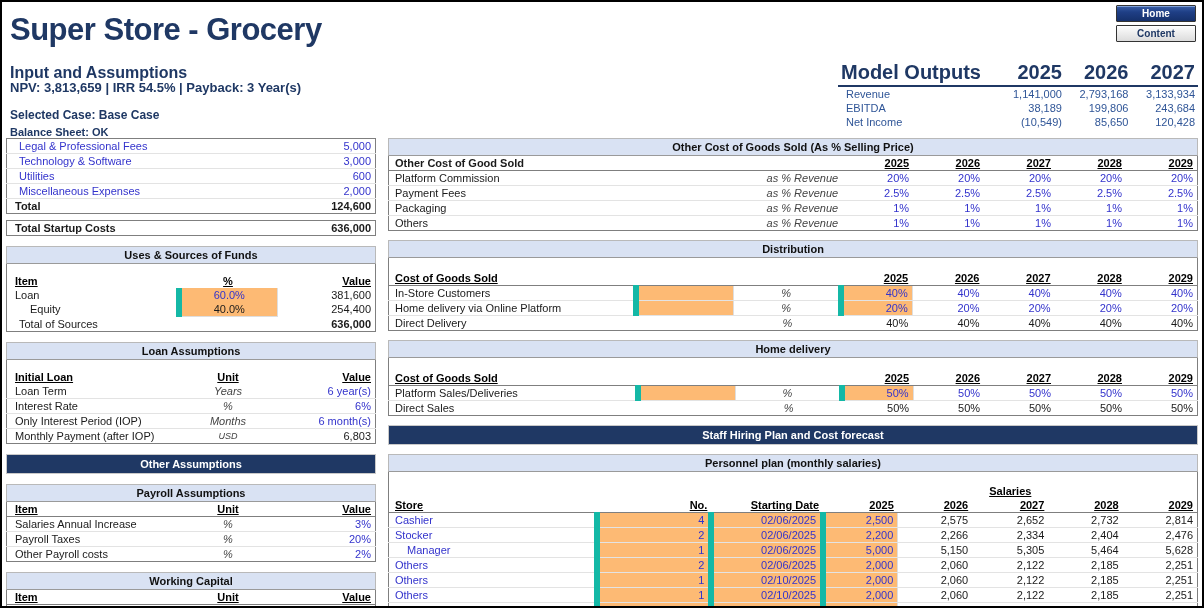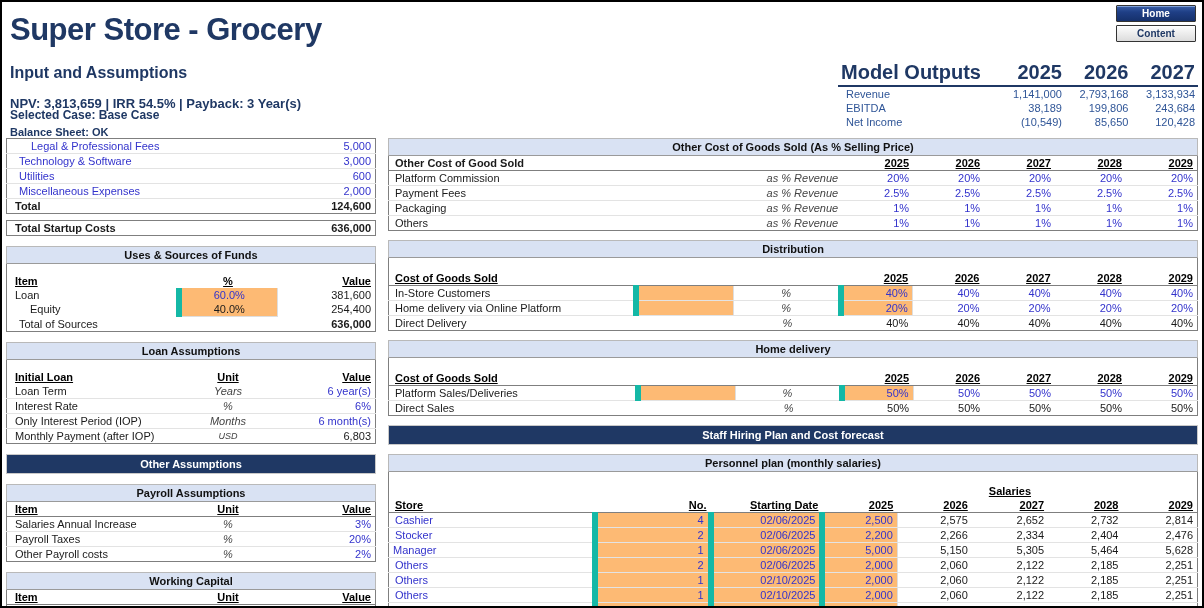--- a/index.html
+++ b/index.html
@@ -38,21 +38,21 @@
   .rowline td{border-bottom:1px solid #e3e3e3;}
   .topline td{border-top:1px solid #7f7f7f;}
   .botline td{border-bottom:1px solid #7f7f7f;}
 
   
   .title{
     position:absolute;left:8px;top:10px;
     font-size:31px;font-weight:bold;color:#1f3864;letter-spacing:-0.5px;
   }
   .subtitle{position:absolute;left:8px;top:62px;font-size:16px;font-weight:bold;color:#1f3864;}
-  .kpi{position:absolute;left:8px;top:94px;font-size:13px;font-weight:bold;color:#1f3864;}
+  .kpi{position:absolute;left:8px;top:78px;font-size:13px;font-weight:bold;color:#1f3864;}
   .case{position:absolute;left:8px;top:106px;font-size:12px;font-weight:bold;color:#1f3864;}
   .bs{position:absolute;left:8px;top:124px;font-size:11px;font-weight:bold;color:#1f3864;}
 
   
   .navwrap{position:absolute;right:6px;top:3px;width:80px;}
   .navbtn{
     display:block;width:78px;text-align:center;font-size:10px;font-weight:bold;
     padding:2px 0;margin-bottom:3px;border:1px solid #333;
     border-radius:1px;
   }
@@ -121,21 +121,21 @@
       <td class="moval">120,428</td>
     </tr>
   </tbody>
     </table>
 
   <div class="leftcol">
 
     <table class="box">
       <tbody>
           <tr class="rowline">
-        <td class="blue" style="padding-left:24px;">Legal &amp; Professional Fees</td>
+        <td class="blue" style="padding-left:12px;">Legal &amp; Professional Fees</td>
         <td class="num blue" style="width:90px;">5,000</td>
       </tr>
       <tr class="rowline">
         <td class="blue" style="padding-left:12px;">Technology &amp; Software</td>
         <td class="num blue">3,000</td>
       </tr>
       <tr class="rowline">
         <td class="blue" style="padding-left:12px;">Utilities</td>
         <td class="num blue">600</td>
       </tr>
@@ -478,21 +478,21 @@
         <td class="blue" style="padding-left:6px;">Stocker</td>
         <td class="num blue inputcell">2</td>
         <td class="num blue inputcell">02/06/2025</td>
         <td class="num blue inputcell">2,200</td>
         <td class="num">2,266</td>
         <td class="num">2,334</td>
         <td class="num">2,404</td>
         <td class="num">2,476</td>
       </tr>
       <tr class="rowline">
-        <td class="blue" style="padding-left:4px;">Manager</td>
+        <td class="blue" style="padding-left:18px;">Manager</td>
         <td class="num blue inputcell">1</td>
         <td class="num blue inputcell">02/06/2025</td>
         <td class="num blue inputcell">5,000</td>
         <td class="num">5,150</td>
         <td class="num">5,305</td>
         <td class="num">5,464</td>
         <td class="num">5,628</td>
       </tr>
       <tr class="rowline">
         <td class="blue" style="padding-left:6px;">Others</td>

